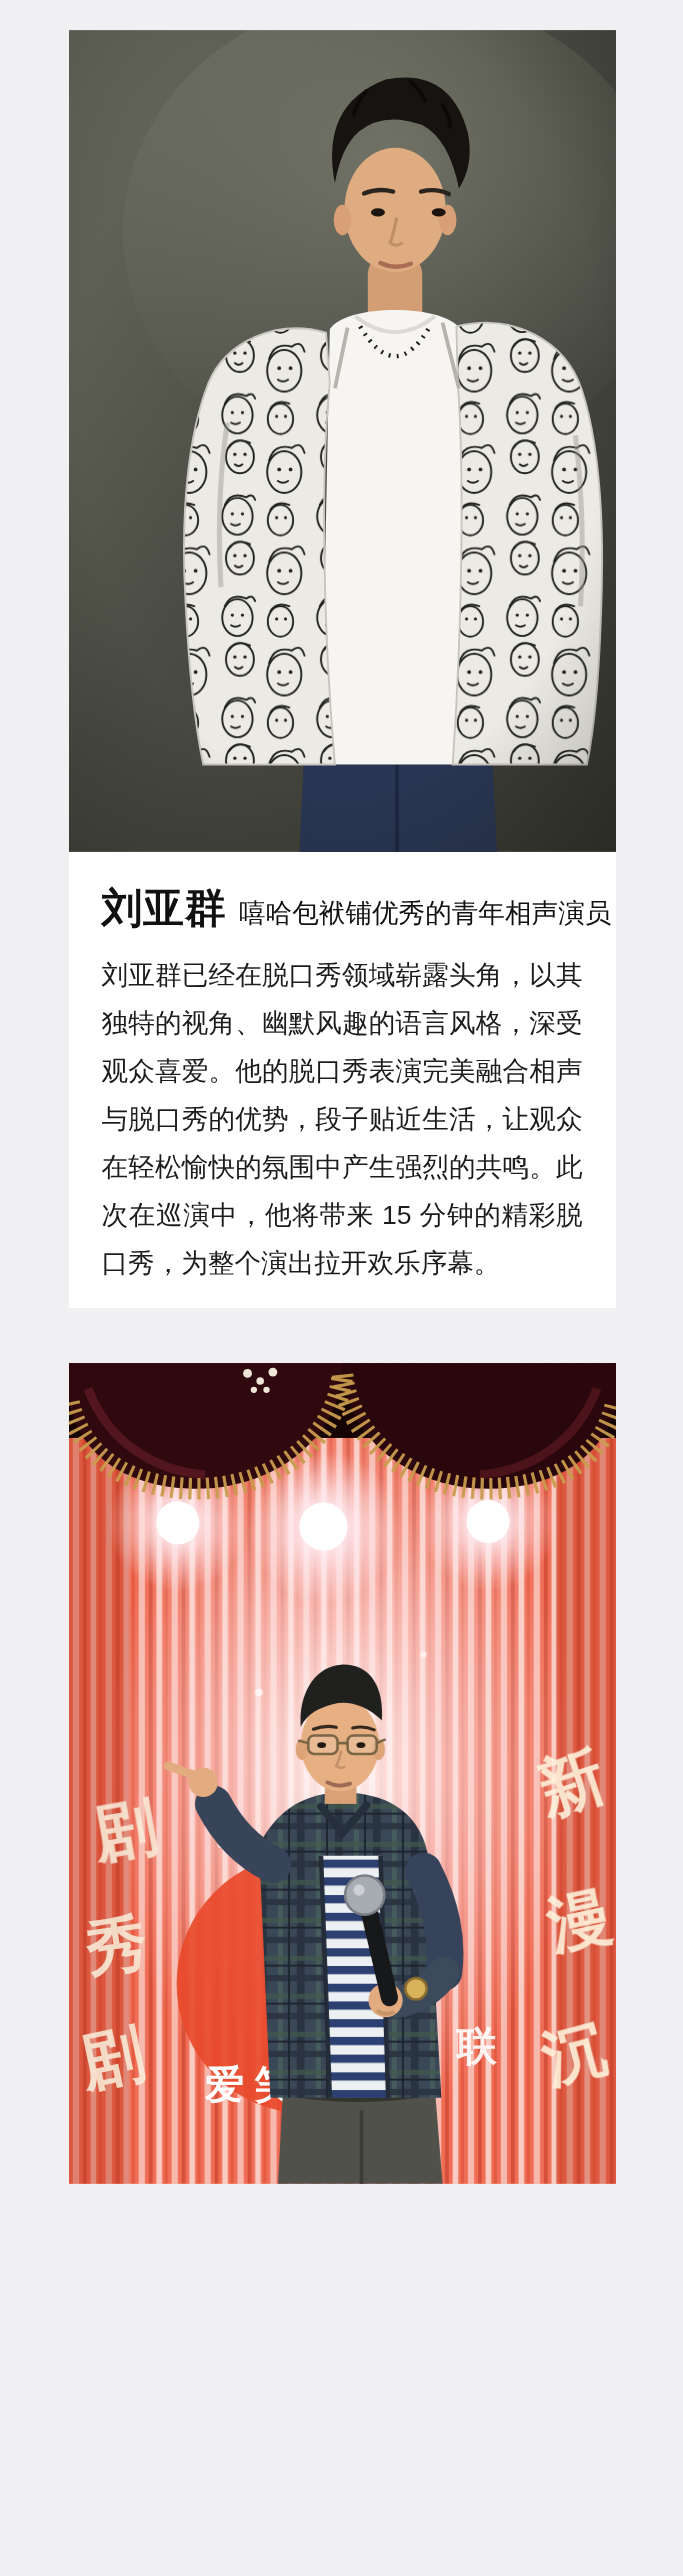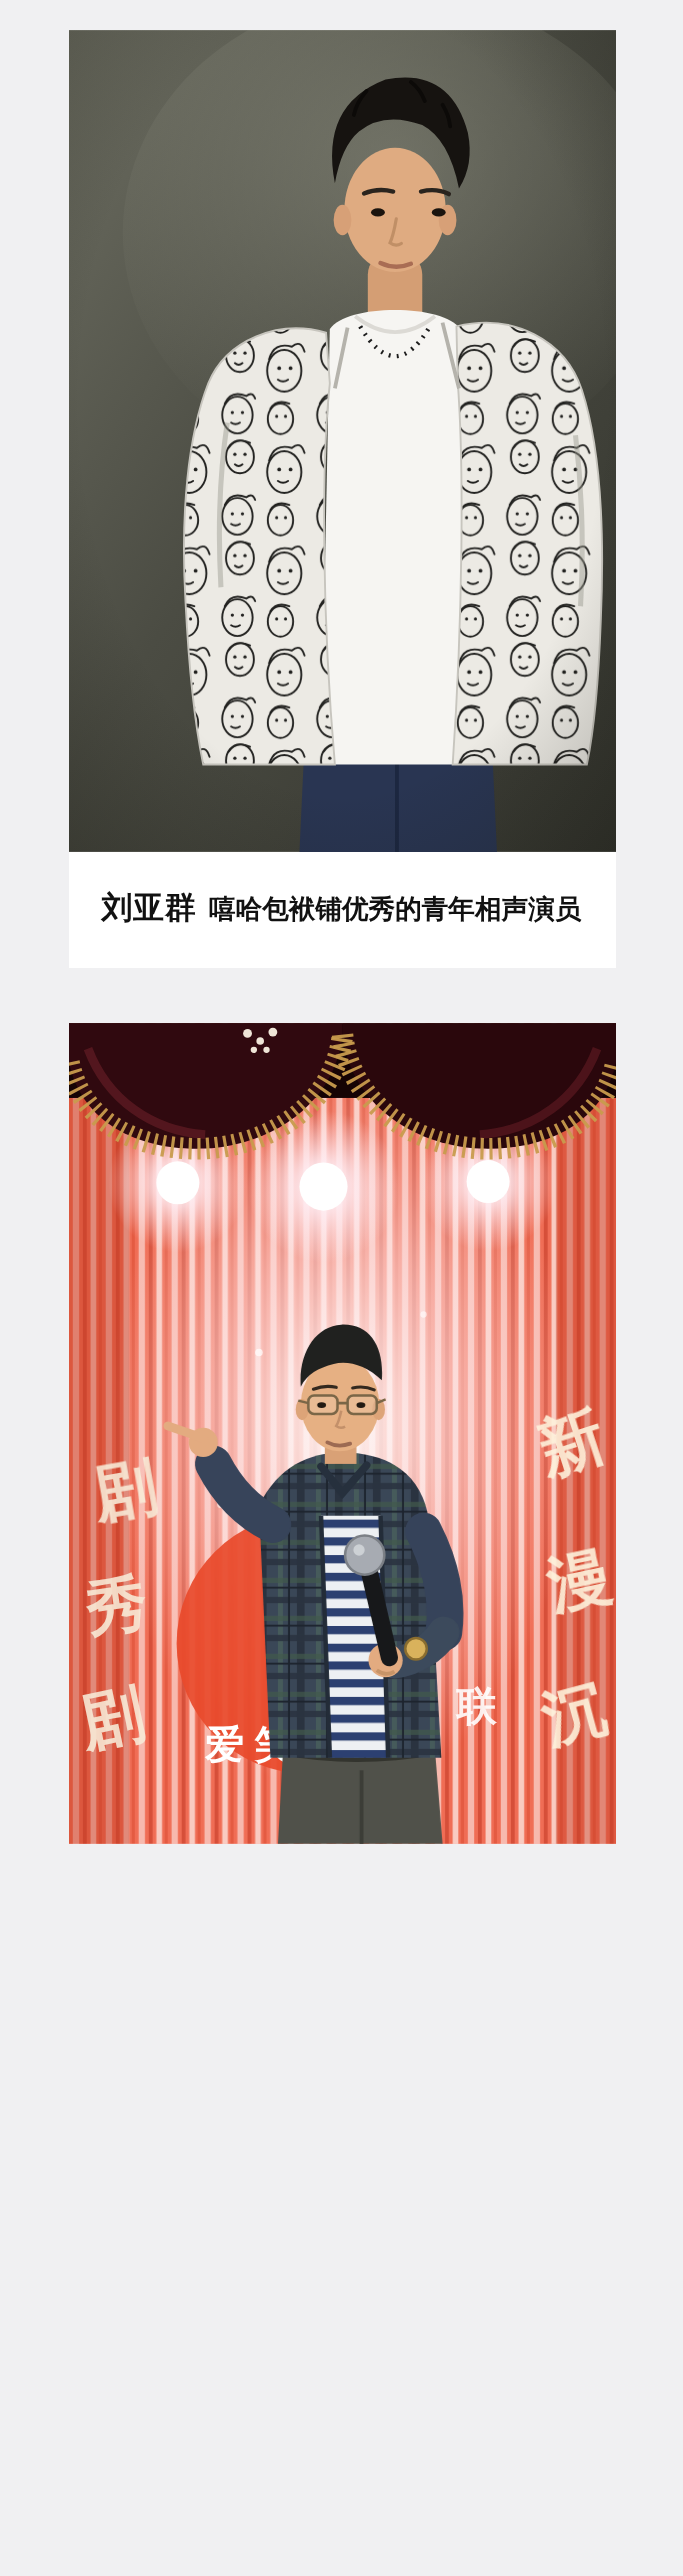--- a/index.html
+++ b/index.html
@@ -21,29 +21,29 @@
     margin:0 auto;
     background:#ffffff;
   }
   .card + .card{ margin-top:55px; }
   .photo{ width:547px; display:block; font-size:0; line-height:0; }
   .photo svg{ display:block; width:547px; }
   .card-text{ padding:32px 33px 21.5px 33px; }
   .card2 .card-text{ padding:23px 33px 38px 33px; }
   .title-row{ line-height:48px; margin:0 0 7.6px 0; white-space:nowrap; }
   .performer-name{
-    font-size:31px;
+    font-size:41px;
     font-weight:bold;
     color:#111111;
     margin-right:12.7px;
     letter-spacing:0.6px;
   }
   .performer-tagline{
     font-size:26.6px;
-    font-weight:bold;
+    font-weight:normal;
     color:#111111;
   }
   .performer-bio{
     font-size:26.6px;
     line-height:48px;
     margin:0;
     text-align:justify;
     color:#1c1c1c;
   }
   .inline-name{ margin-right:10px; }
@@ -135,20 +135,21 @@
           </g>
         </g>
         <rect width="864" height="1298" fill="url(#g-vig)"></rect>
       </svg>
     </div>
 
     <div class="card-text">
       <div class="title-row">
         <span class="performer-name">刘亚群</span><span class="performer-tagline">嘻哈包袱铺优秀的青年相声演员</span>
       </div>
+      <p class="performer-bio">刘亚群已经在脱口秀领域崭露头角，以其独特的视角、幽默风趣的语言风格，深受观众喜爱。他的脱口秀表演完美融合相声与脱口秀的优势，段子贴近生活，让观众在轻松愉快的氛围中产生强烈的共鸣。此次在巡演中，他将带来 15 分钟的精彩脱口秀，为整个演出拉开欢乐序幕。</p>
     </div>
   </section>
 
   <section class="card card2">
     <div class="photo photo-huolang">
       <svg viewBox="0 0 864 1296" width="547" height="821">
         <defs>
           <pattern id="p-led" width="52" height="60" patternUnits="userSpaceOnUse">
             <rect width="52" height="60" fill="#ef6146"></rect>
             <rect x="6" width="10" height="60" fill="#f9c2b8"></rect>

